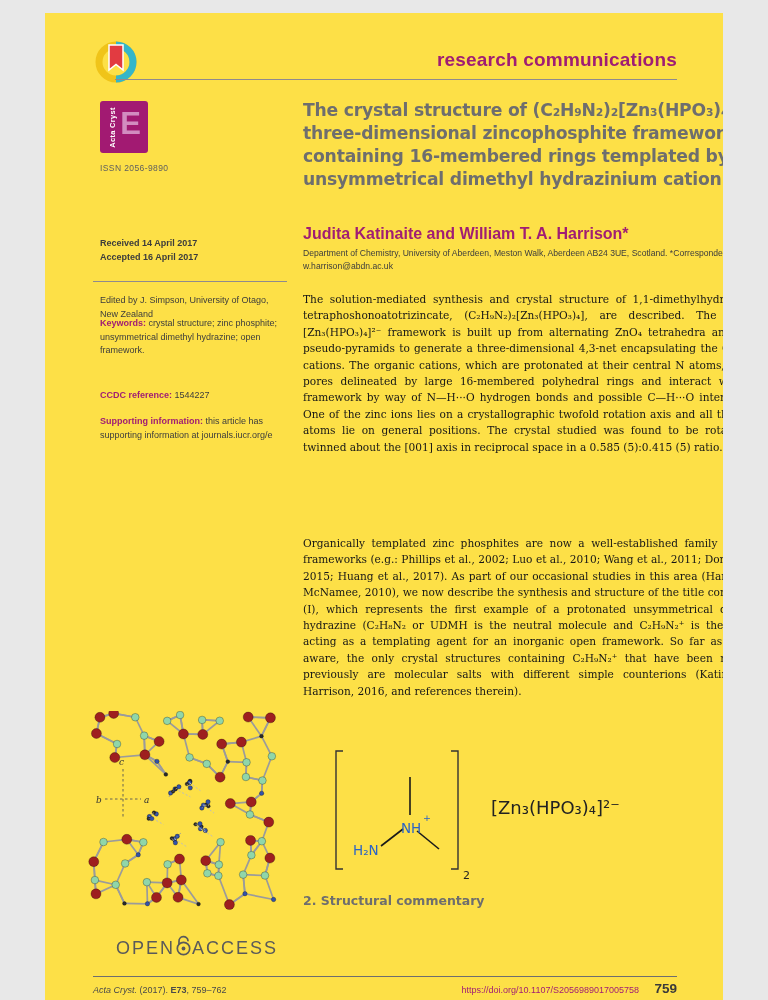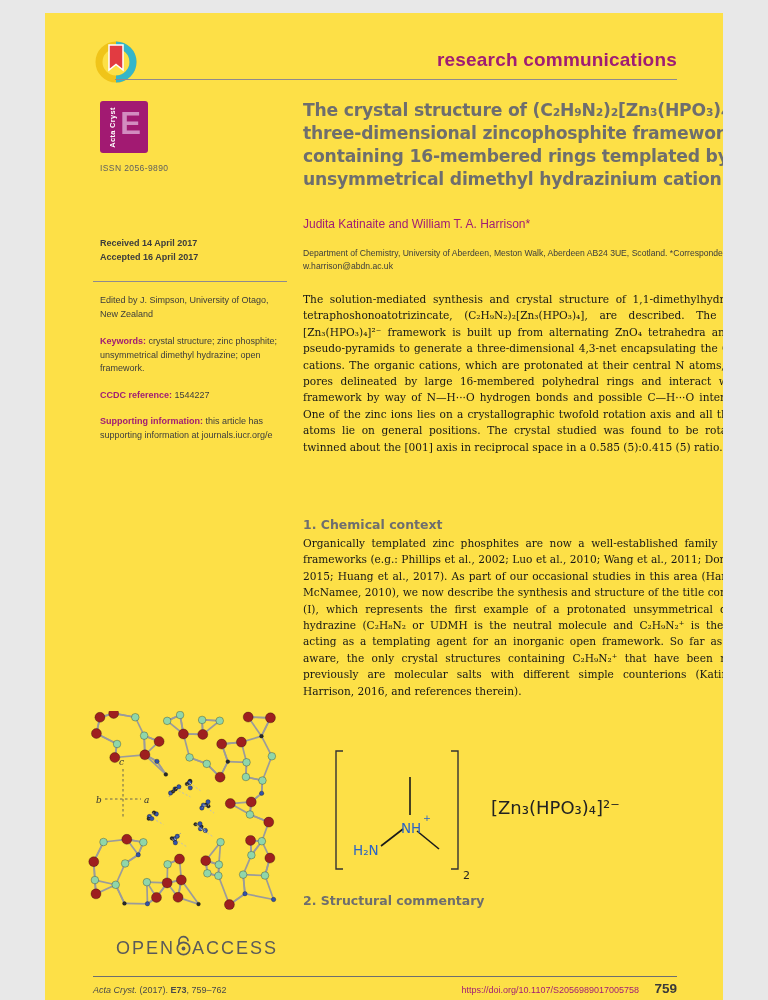--- a/index.html
+++ b/index.html
@@ -22,21 +22,21 @@
   .side .mag { color:#a01d74; font-weight:bold; }
   .side-rule { position:absolute; left:48px; width:194px; border-top:1px solid #8f8a8e; }
 
   
   .fig-wrap { position:absolute; left:40px; top:698px; width:200px; height:218px; }
   .openaccess { position:absolute; left:71px; top:922px; font-size:18px; letter-spacing:2px; color:#5a5a5a; display:flex; align-items:center; }
 
   
   .main-col { position:absolute; left:258px; width:464px; }
   .title { top:86px; font-size:17.2px; font-weight:bold; color:#6e6e6e; line-height:1.33; font-family:"DejaVu Sans", sans-serif; letter-spacing:-0.2px; }
-  .authors { top:204px; font-size:12px; font-weight:normal; color:#a01d74; }
+  .authors { top:212px; font-size:16px; font-weight:bold; color:#a01d74; }
   .affil { top:234px; font-size:8.6px; color:#3c3c3c; line-height:1.55; }
   .abstract { top:278px; font-family:"DejaVu Serif", serif; font-size:10.6px; color:#161616; line-height:1.55; text-align:justify; }
   .sec-head { font-size:12.5px; font-weight:bold; color:#6e6e6e; font-family:"DejaVu Sans", sans-serif; }
   .sec1-head { top:504px; }
   .body-p { font-family:"DejaVu Serif", serif; font-size:10.6px; color:#161616; line-height:1.55; text-align:justify; }
   .sec1-p { top:522px; }
   .scheme { position:absolute; left:288px; top:732px; width:434px; height:138px; }
   .scheme .anion { position:absolute; left:158px; top:52px; font-size:18px; color:#222; font-family:"DejaVu Sans", sans-serif; }
   .sec2-head { top:880px; }
   .sec2-p { top:901px; }
@@ -69,21 +69,21 @@
     <span class="letterE">E</span>
   </div>
   <div class="issn">ISSN 2056-9890</div>
 
   <div class="side" style="top:224px;font-weight:bold;">
     <div>Received 14 April 2017</div>
     <div>Accepted 16 April 2017</div>
   </div>
   <div class="side-rule" style="top:268px;"></div>
   <div class="side" style="top:281px;">Edited by J. Simpson, University of Otago, New Zealand</div>
-  <div class="side" style="top:322px;">
+  <div class="side" style="top:304px;">
     <span class="mag">Keywords:</span><span> crystal structure; zinc phosphite; unsymmetrical dimethyl hydrazine; open framework.</span>
   </div>
   <div class="side" style="top:376px;">
     <span class="mag">CCDC reference:</span><span> 1544227</span>
   </div>
   <div class="side" style="top:402px;">
     <span class="mag">Supporting information:</span><span> this article has supporting information at </span><span>journals.iucr.org/e</span>
   </div>
 
   <div class="fig-wrap">
@@ -376,21 +376,20 @@
       </svg>
     </span>
     <span>ACCESS</span>
   </div>
 
   <div class="main-col title">The crystal structure of (C₂H₉N₂)₂[Zn₃(HPO₃)₄], a three-dimensional zincophosphite framework containing 16-membered rings templated by the unsymmetrical dimethyl hydrazinium cation</div>
   <div class="main-col authors">Judita Katinaite and William T. A. Harrison*</div>
   <div class="main-col affil">Department of Chemistry, University of Aberdeen, Meston Walk, Aberdeen AB24 3UE, Scotland. *Correspondence e-mail: w.harrison@abdn.ac.uk</div>
   <div class="main-col abstract">The solution-mediated synthesis and crystal structure of 1,1-dimethyl­hydrazinium tetraphoshonoatotrizincate, (C₂H₉N₂)₂[Zn₃(HPO₃)₄], are described. The anionic [Zn₃(HPO₃)₄]²⁻ framework is built up from alternating ZnO₄ tetrahedra and HPO₃ pseudo-pyramids to generate a three-dimensional 4,3-net encapsulating the C₂H₉N₂⁺ cations. The organic cations, which are protonated at their central N atoms, occupy pores delineated by large 16-membered polyhedral rings and interact with the framework by way of N—H···O hydrogen bonds and possible C—H···O interactions. One of the zinc ions lies on a crystallographic twofold rotation axis and all the other atoms lie on general positions. The crystal studied was found to be rotationally twinned about the [001] axis in reciprocal space in a 0.585 (5):0.415 (5) ratio.</div>
 
-  <div class="main-col sec-head sec1-head">1. Chemical context</div>
   <div class="main-col body-p sec1-p">Organically templated zinc phosphites are now a well-established family of open frameworks (e.g.: Phillips et al., 2002; Luo et al., 2010; Wang et al., 2011; Dong et al., 2015; Huang et al., 2017). As part of our occasional studies in this area (Harrison &amp; McNamee, 2010), we now describe the synthesis and structure of the title compound, (I), which represents the first example of a protonated unsymmetrical dimethyl hydrazine (C₂H₈N₂ or UDMH is the neutral molecule and C₂H₉N₂⁺ is the cation) acting as a templating agent for an inorganic open framework. So far as we are aware, the only crystal structures containing C₂H₉N₂⁺ that have been reported previously are molecular salts with different simple counterions (Katinaitė &amp; Harrison, 2016, and references therein).</div>
 
   <div class="scheme">
     <svg width="150" height="138" viewBox="0 0 150 138">
       <path d="M10 6 h-7 v118 h7" fill="none" stroke="#333" stroke-width="1.4"></path>
       <path d="M118 6 h7 v118 h-7" fill="none" stroke="#333" stroke-width="1.4"></path>
       <text x="130" y="134" font-size="11" fill="#222" font-family="DejaVu Sans, sans-serif">2</text>
       <line x1="48" y1="101" x2="70" y2="84" stroke="#1a1a1a" stroke-width="1.6"></line>
       <line x1="77" y1="70" x2="77" y2="32" stroke="#1a1a1a" stroke-width="1.6"></line>
       <line x1="84" y1="86" x2="106" y2="104" stroke="#1a1a1a" stroke-width="1.6"></line>

